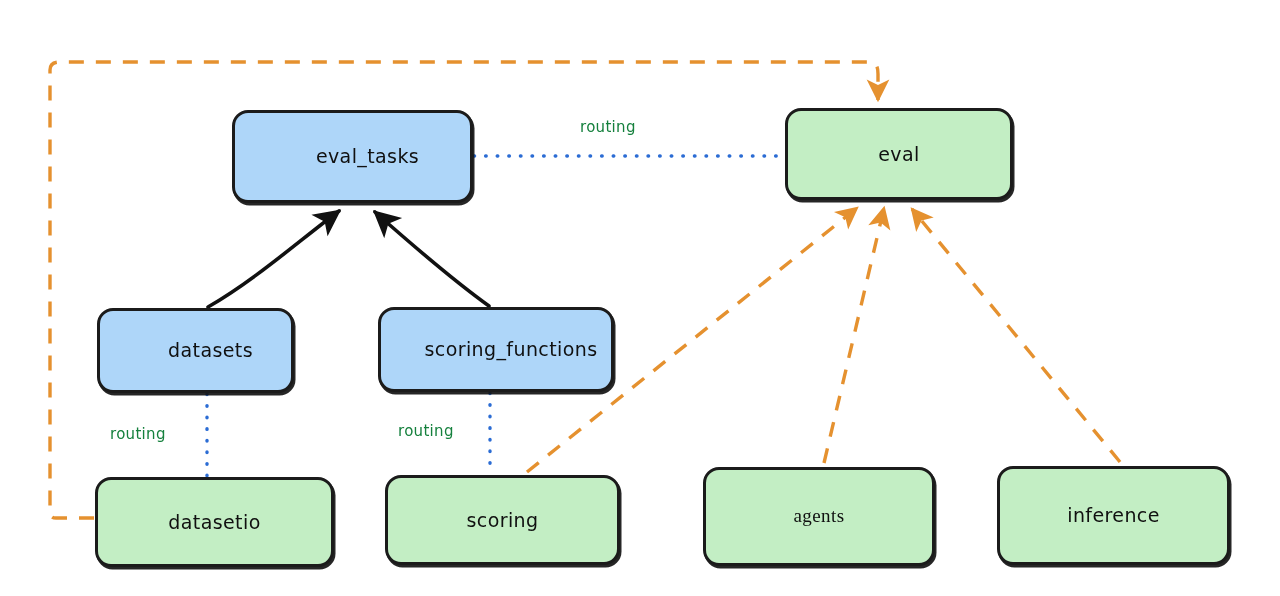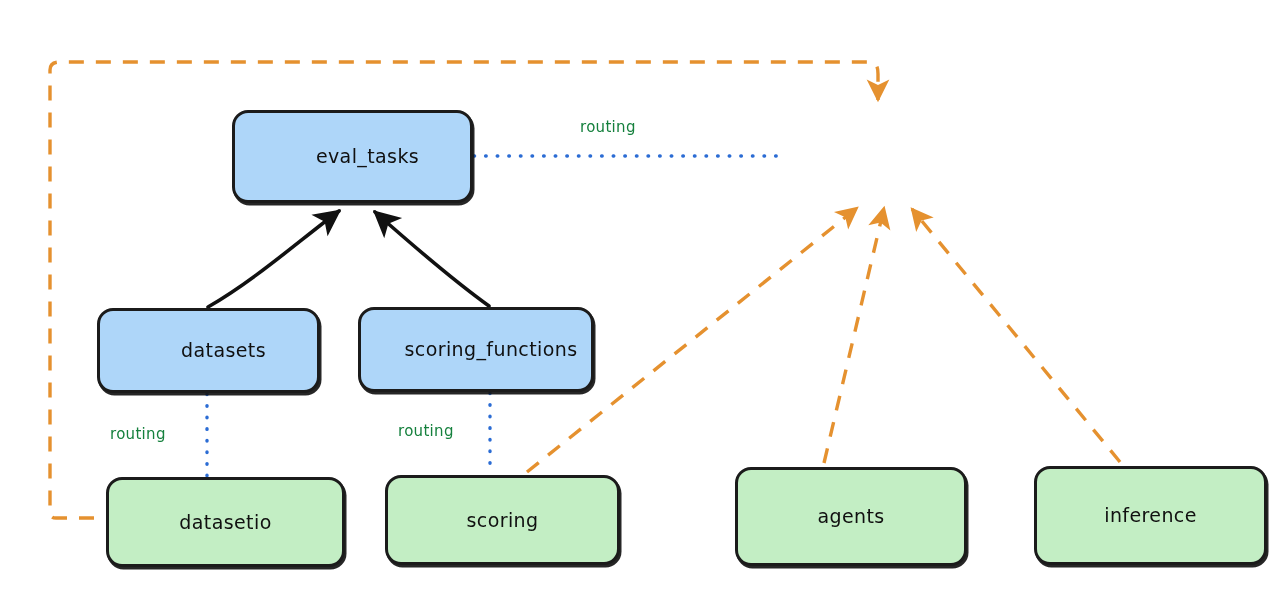--- a/index.html
+++ b/index.html
@@ -100,42 +100,45 @@
     </g>
     <g>
       <path d="M1120 462 L 912 209" fill="none" stroke="#e5912f" stroke-width="3.4" stroke-linecap="butt" stroke-dasharray="15 12" marker-end="url(#arrow-orange)"></path>
     </g>
   </svg>
 
   <div class="node blue" style="left:232px; top:110px; width:241px; height:93px;">
     <span class="node-label">eval_tasks</span>
   </div>
 
+  <div class="node green" style="left:785px; top:108px; width:228px; height:92px;">
+    <span class="node-label">eval</span>
+  </div>
 
-  <div class="node blue" style="left:97px; top:308px; width:223px; height:85px;">
+  <div class="node blue" style="left:97px; top:308px; width:197px; height:85px;">
     <span class="node-label">datasets</span>
   </div>
 
-  <div class="node blue" style="left:358px; top:307px; width:236px; height:85px;">
+  <div class="node blue" style="left:378px; top:307px; width:236px; height:85px;">
     <span class="node-label">scoring_functions</span>
   </div>
 
-  <div class="node green" style="left:106px; top:477px; width:239px; height:90px;">
+  <div class="node green" style="left:95px; top:477px; width:239px; height:90px;">
     <span class="node-label">datasetio</span>
   </div>
 
   <div class="node green" style="left:385px; top:475px; width:235px; height:90px;">
     <span class="node-label">scoring</span>
   </div>
 
-  <div class="node green" style="left:735px; top:467px; width:232px; height:99px;">
+  <div class="node green" style="left:703px; top:467px; width:232px; height:99px;font-family:Liberation Serif, serif;">
     <span class="node-label">agents</span>
   </div>
 
-  <div class="node green" style="left:1034px; top:466px; width:233px; height:99px;">
+  <div class="node green" style="left:997px; top:466px; width:233px; height:99px;">
     <span class="node-label">inference</span>
   </div>
 
   <div class="edge-label" style="left:580px; top:118px;">routing</div>
 
   <div class="edge-label" style="left:110px; top:425px;">routing</div>
 
   <div class="edge-label" style="left:398px; top:422px;">routing</div>
 
 </div>

